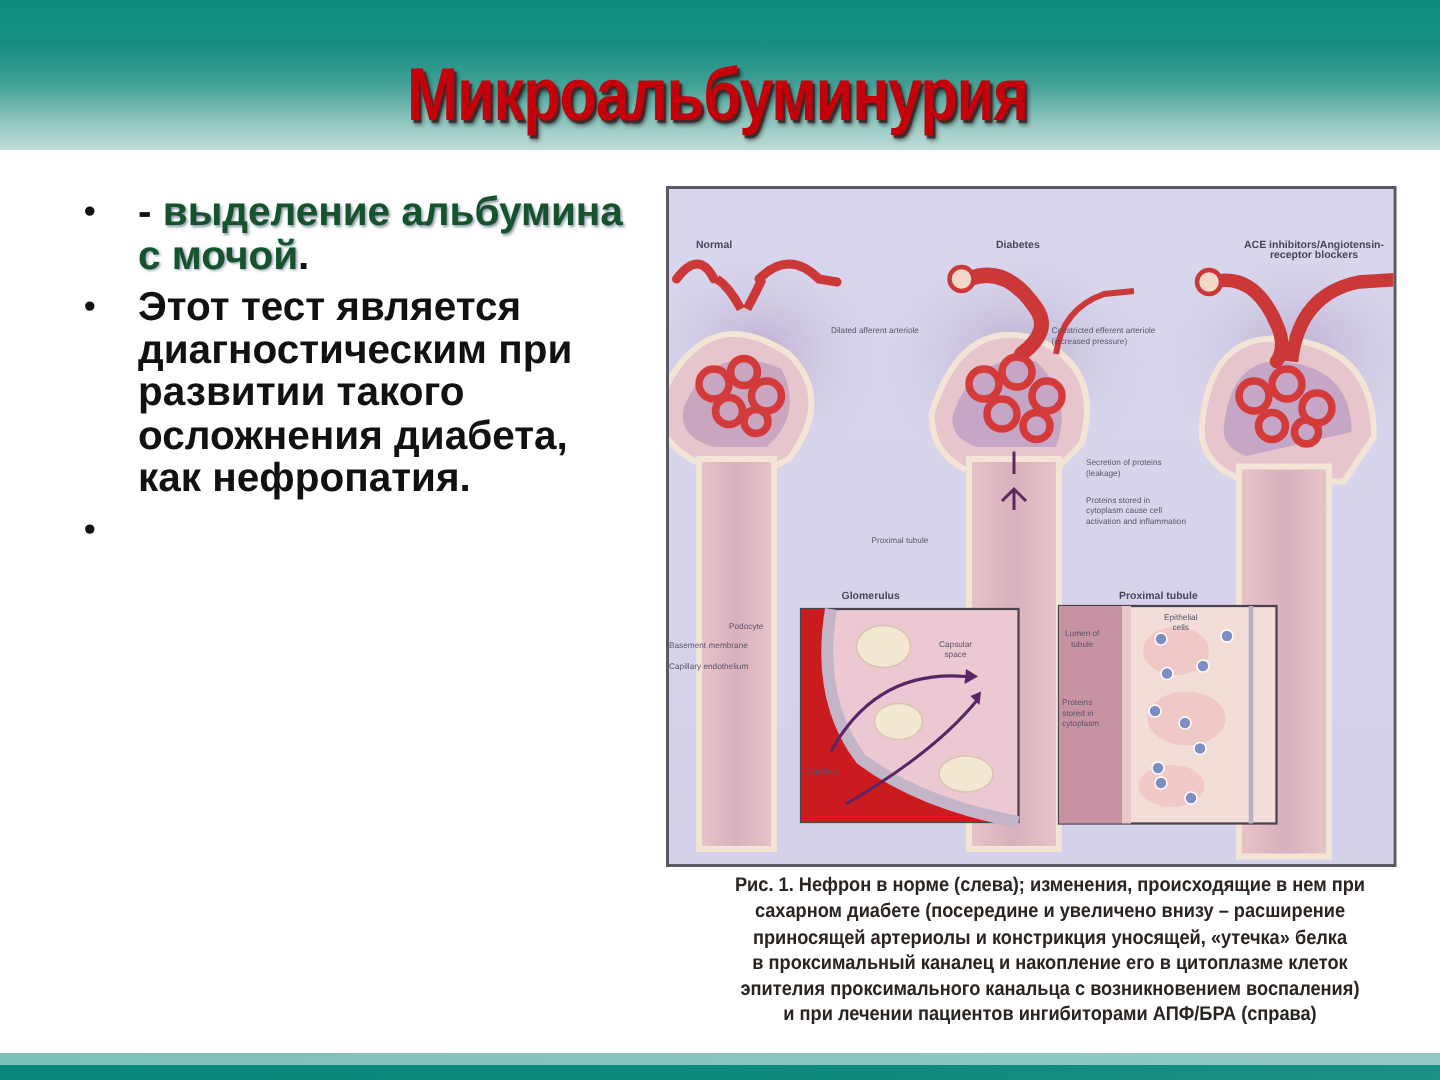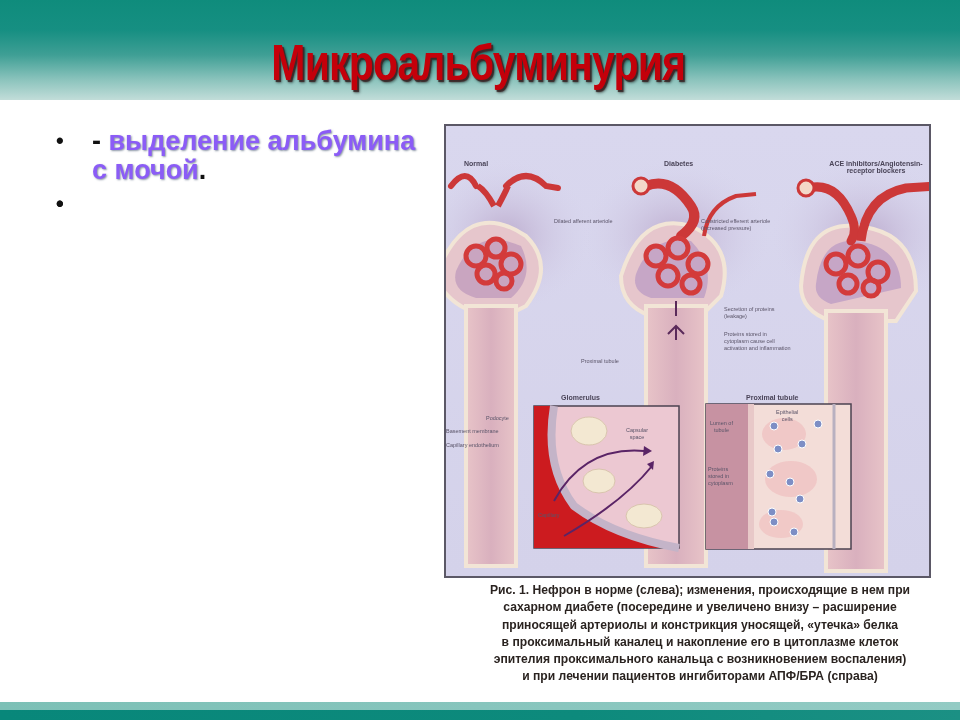--- a/index.html
+++ b/index.html
@@ -25,21 +25,21 @@
     .bullet {
       position: relative; padding-left: 36px;
       font-family: "Liberation Sans", sans-serif; font-weight: bold;
       font-size: 27px; line-height: 28.5px; color: #111111;
       margin-bottom: 6px;
     }
     .bullet-dot {
       position: absolute; left: 0; top: 0; font-size: 22px; color: #111;
     }
     .hl {
-      color: #8b5cf6;
+      color: #14532d;
       text-shadow: 1px 1px 2px rgba(40,60,90,0.55);
     }
 
     .figure-frame {
       position: absolute; left: 444px; top: 124px; width: 487px; height: 454px;
       border: 2px solid #5b5866;
       background: linear-gradient(180deg, #d9d7ee 0%, #d4d2ea 100%);
       overflow: hidden;
     }
     .panel-label {
@@ -73,20 +73,21 @@
 <div class="header-band"></div>
 <div class="title">Микроальбуминурия</div>
 
 <ul class="bullets">
   <li class="bullet">
     <span class="bullet-dot">•</span>
     <span>- </span><span class="hl">выделение альбумина с мочой</span><span>.</span>
   </li>
   <li class="bullet">
     <span class="bullet-dot">•</span>
+    <span>Этот тест является диагностическим при развитии такого осложнения диабета, как нефропатия.</span>
   </li>
   <li class="bullet">
     <span class="bullet-dot">•</span>
   </li>
 </ul>
 
 <div class="figure-frame">
   <svg width="487" height="454" viewBox="0 0 487 454" style="position:absolute;left:0;top:0;">
     <defs>
       <radialGradient id="glow" cx="50%" cy="50%" r="50%">

